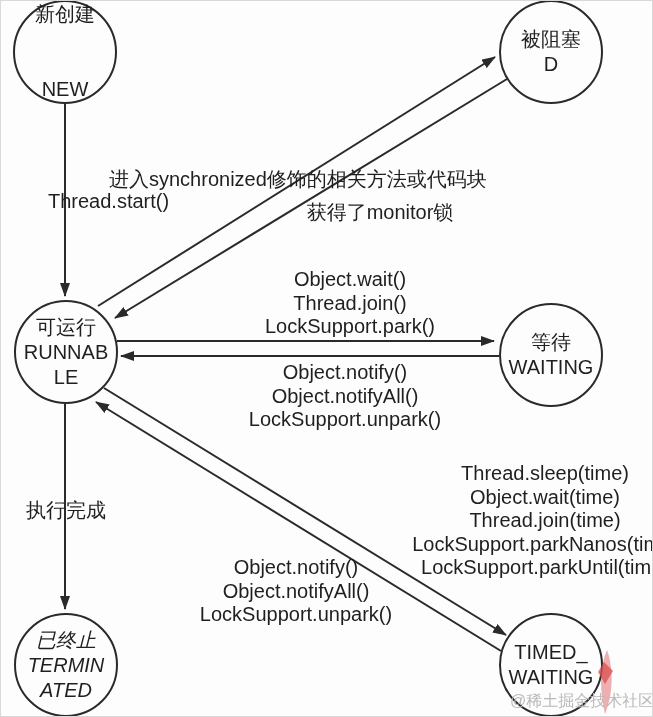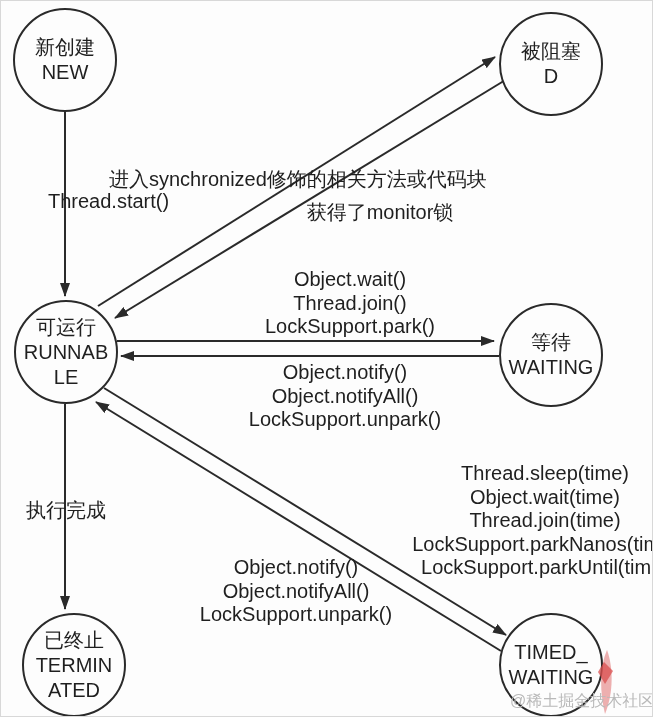--- a/index.html
+++ b/index.html
@@ -22,25 +22,25 @@
   .edge { stroke: var(--line); stroke-width: 2; fill: none; }
   #arrowhead path { fill: var(--line); }
 
   .state {
     position: absolute; width: 104px; height: 104px;
     border: 2.4px solid var(--line); border-radius: 50%;
     background: var(--bg); z-index: 3;
     display: flex; flex-direction: column; align-items: center; justify-content: center;
     font-size: 20px; line-height: 25px; text-align: center; white-space: nowrap;
   }
-  .state-new        { left: 13px;  top: 8px;   }
-  .state-blocked    { left: 499px; top: 0px; margin-top: 12px;   }
+  .state-new        { left: 13px;  top: 0px; justify-content: space-between;   }
+  .state-blocked    { left: 499px; top: 0px;   }
   .state-runnable   { left: 14px;  top: 300px; }
   .state-waiting    { left: 499px; top: 303px; }
-  .state-terminated { left: 22px;  top: 613px; }
+  .state-terminated { left: 14px;  top: 613px; font-style: italic; }
   .state-timed      { left: 499px; top: 613px; }
 
   .lbl {
     position: absolute; z-index: 2; font-size: 20px; line-height: 23.5px;
     text-align: center; white-space: nowrap; color: var(--text);
   }
   .lbl-thread-start   { left: 0px;   top: 190px; width: 124px; padding-left: 48px; }
   .lbl-blocked-1      { left: 109px; top: 168px; width: 374px; }
   .lbl-blocked-2      { left: 280px; top: 201px; width: 200px; }
   .lbl-to-waiting     { left: 252px; top: 268px; width: 196px; }

